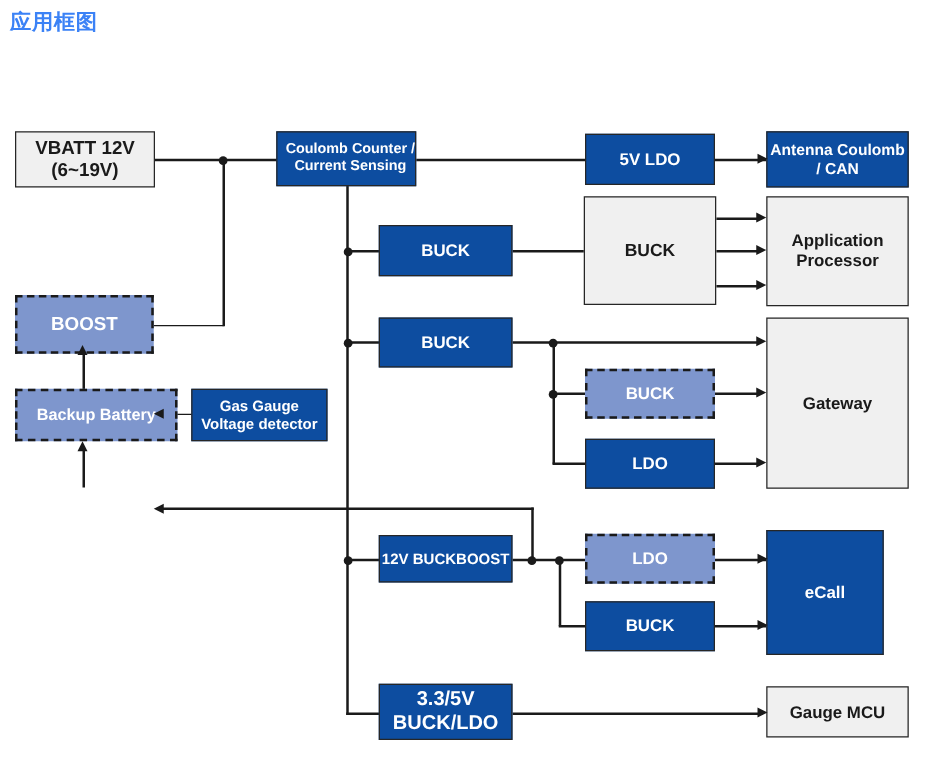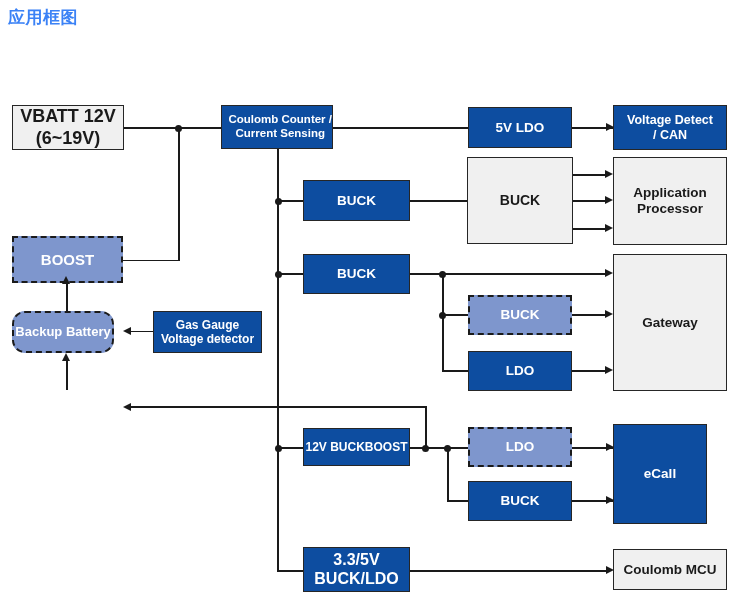--- a/index.html
+++ b/index.html
@@ -169,32 +169,32 @@
   <div class="arrow right" style="left:606px; top:443px;"></div>
 
   <div class="wire h" style="left:571px; top:500px; width:42px;"></div>
   <div class="arrow right" style="left:606px; top:496px;"></div>
 
   <div class="wire h" style="left:277px; top:570px; width:27px;"></div>
 
   <div class="wire h" style="left:410px; top:570px; width:200px;"></div>
   <div class="arrow right" style="left:606px; top:566px;"></div>
 
-  <div class="node n-gray" style="left:12px; top:105px; width:112px; height:45px; font-size:18px;">
+  <div class="node n-gray" style="left:12px; top:105px; width:112px; height:45px; font-size:15px;">
     <span class="lbl">
       <span>VBATT 12V</span><br>
       <span>(6~19V)</span>
     </span>
   </div>
 
   <div class="node n-light" style="left:12px; top:236px; width:111px; height:47px; font-size:15px;">
     <span class="lbl">BOOST</span>
   </div>
 
-  <div class="node n-light" style="left:12px; top:311px; width:102px; height:42px; font-size:13px;border-radius:13px;">
+  <div class="node n-light" style="left:12px; top:311px; width:130px; height:42px; font-size:13px;">
     <span class="lbl">Backup Battery</span>
   </div>
 
   <div class="node n-dark" style="left:153px; top:311px; width:109px; height:42px; font-size:12px;">
     <span class="lbl">
       <span>Gas Gauge</span><br>
       <span>Voltage detector</span>
     </span>
   </div>
 
@@ -244,37 +244,37 @@
   <div class="node n-light" style="left:468px; top:427px; width:104px; height:40px; font-size:13.5px;">
     <span class="lbl">LDO</span>
   </div>
 
   <div class="node n-dark" style="left:468px; top:481px; width:104px; height:40px; font-size:13.5px;">
     <span class="lbl">BUCK</span>
   </div>
 
   <div class="node n-dark" style="left:613px; top:105px; width:114px; height:45px; font-size:12.5px;">
     <span class="lbl">
-      <span>Voltage Detect</span><br>
+      <span>Antenna Coulomb</span><br>
       <span>/ CAN</span>
     </span>
   </div>
 
   <div class="node n-gray" style="left:613px; top:157px; width:114px; height:88px; font-size:13.5px;">
     <span class="lbl">
       <span>Application</span><br>
       <span>Processor</span>
     </span>
   </div>
 
   <div class="node n-gray" style="left:613px; top:254px; width:114px; height:137px; font-size:13.5px;">
     <span class="lbl">Gateway</span>
   </div>
 
   <div class="node n-dark" style="left:613px; top:424px; width:94px; height:100px; font-size:13.5px;">
     <span class="lbl">eCall</span>
   </div>
 
   <div class="node n-gray" style="left:613px; top:549px; width:114px; height:41px; font-size:13.5px;">
-    <span class="lbl">Coulomb MCU</span>
+    <span class="lbl">Gauge MCU</span>
   </div>
 
 </div>
 
 </body></html>

